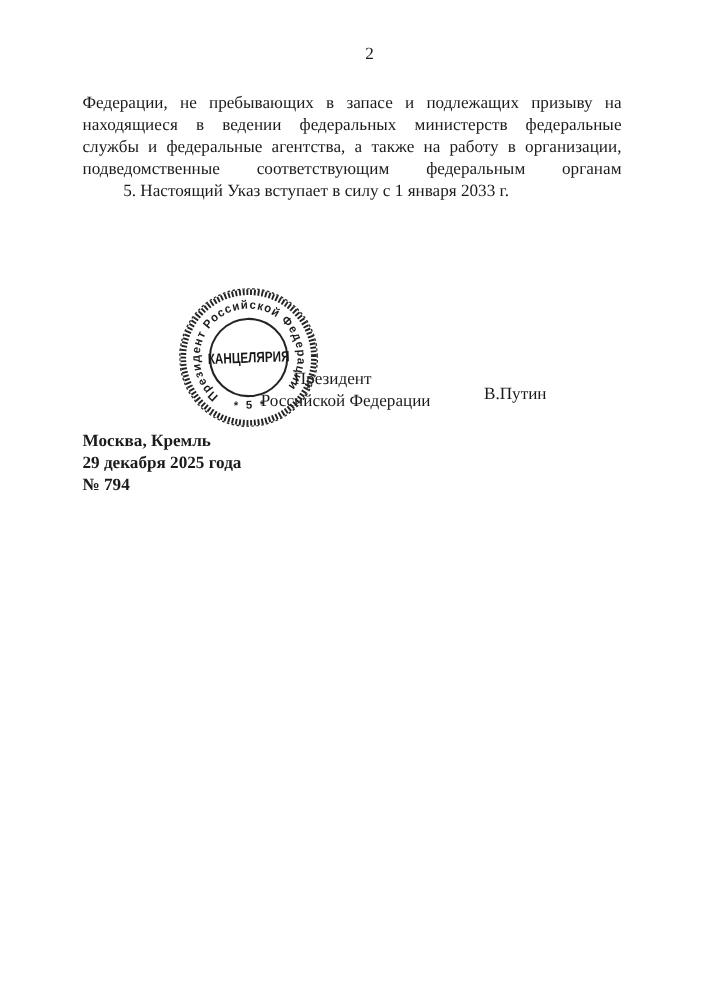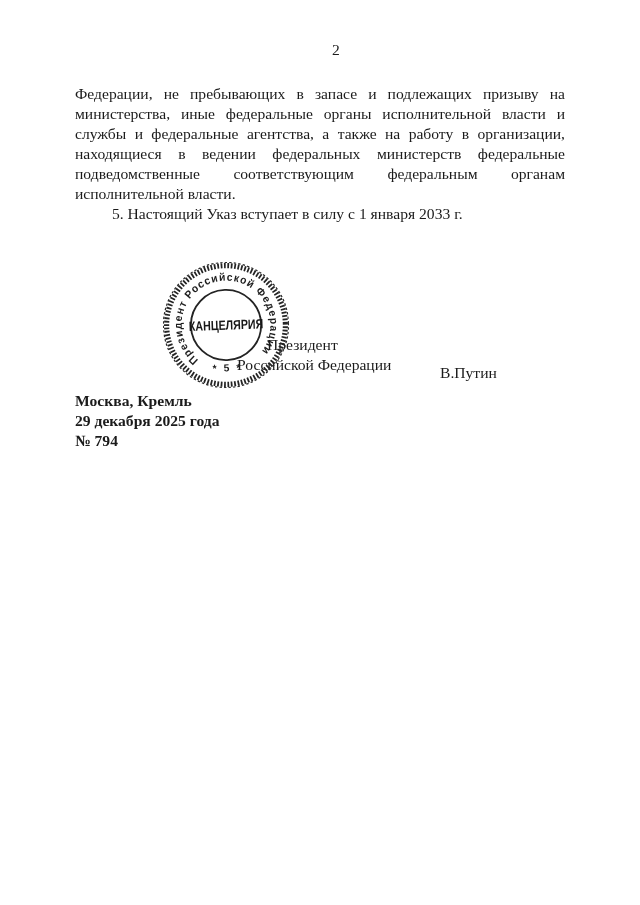--- a/index.html
+++ b/index.html
@@ -49,21 +49,21 @@
   .sig2 {
     position: absolute;
     left: 237px;
     top: 355px;
     font-size: 15.6px;
     line-height: 20px;
   }
   .sig-name {
     position: absolute;
     left: 440px;
-    top: 363px;
+    top: 349px;
     font-size: 15.6px;
     line-height: 20px;
   }
   .footer-block {
     position: absolute;
     left: 75px;
     top: 391px;
     font-size: 15.6px;
     line-height: 20px;
     font-weight: bold;
@@ -118,25 +118,23 @@
 </style>
 </head>
 <body>
 
 <div class="page">
 
   <div class="pagenum">2</div>
 
   <div class="body-block">
     <div class="line just">Федерации, не пребывающих в запасе и подлежащих призыву на</div>
-    <div class="line just">министерства, иные федеральные органы исполнительной власти и</div>
+    <div class="line just">находящиеся в ведении федеральных министерств федеральные</div>
     <div class="line just">службы и федеральные агентства, а также на работу в организации,</div>
-    <div class="line just">находящиеся в ведении федеральных министерств федеральные</div>
     <div class="line just">подведомственные соответствующим федеральным органам</div>
-    <div class="line">исполнительной власти.</div>
     <div class="line clause">5. Настоящий Указ вступает в силу с 1 января 2033 г.</div>
   </div>
 
   <div class="sig1">Президент</div>
   <div class="sig2">Российской Федерации</div>
   <div class="sig-name">В.Путин</div>
 
   <svg class="stamp" viewBox="0 0 122 122" xmlns="http://www.w3.org/2000/svg" aria-hidden="true">
     <circle class="band-outer" cx="61" cy="61" r="60.6"></circle>
     <circle class="band" cx="61" cy="61" r="57.5"></circle>

